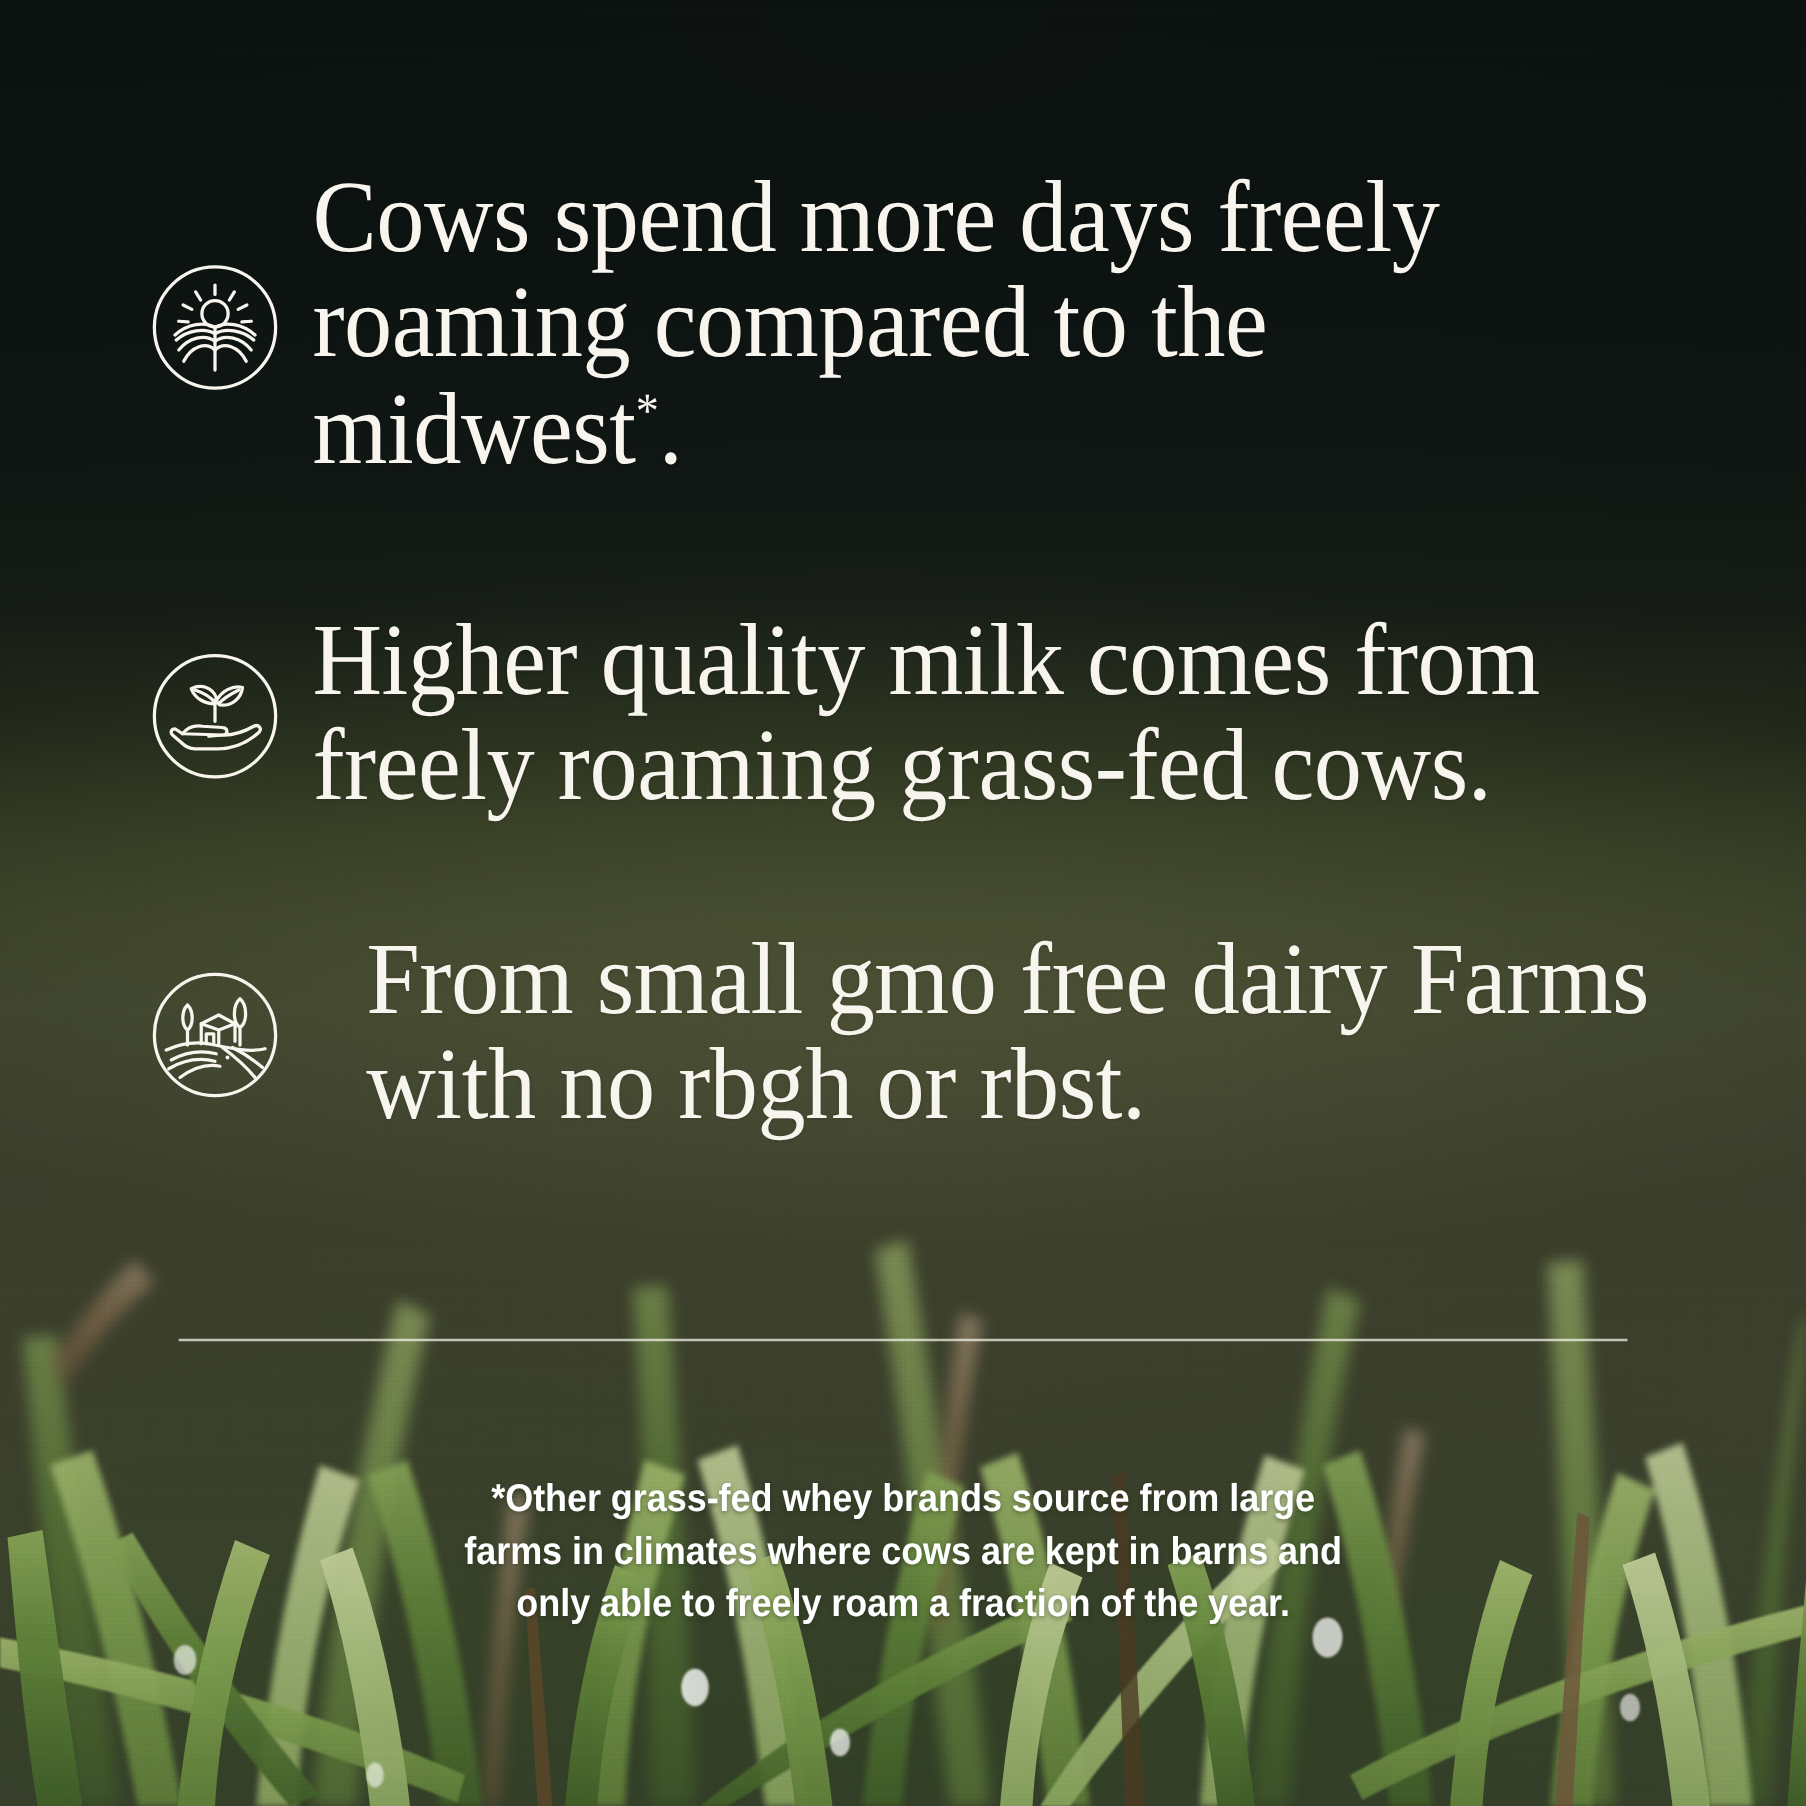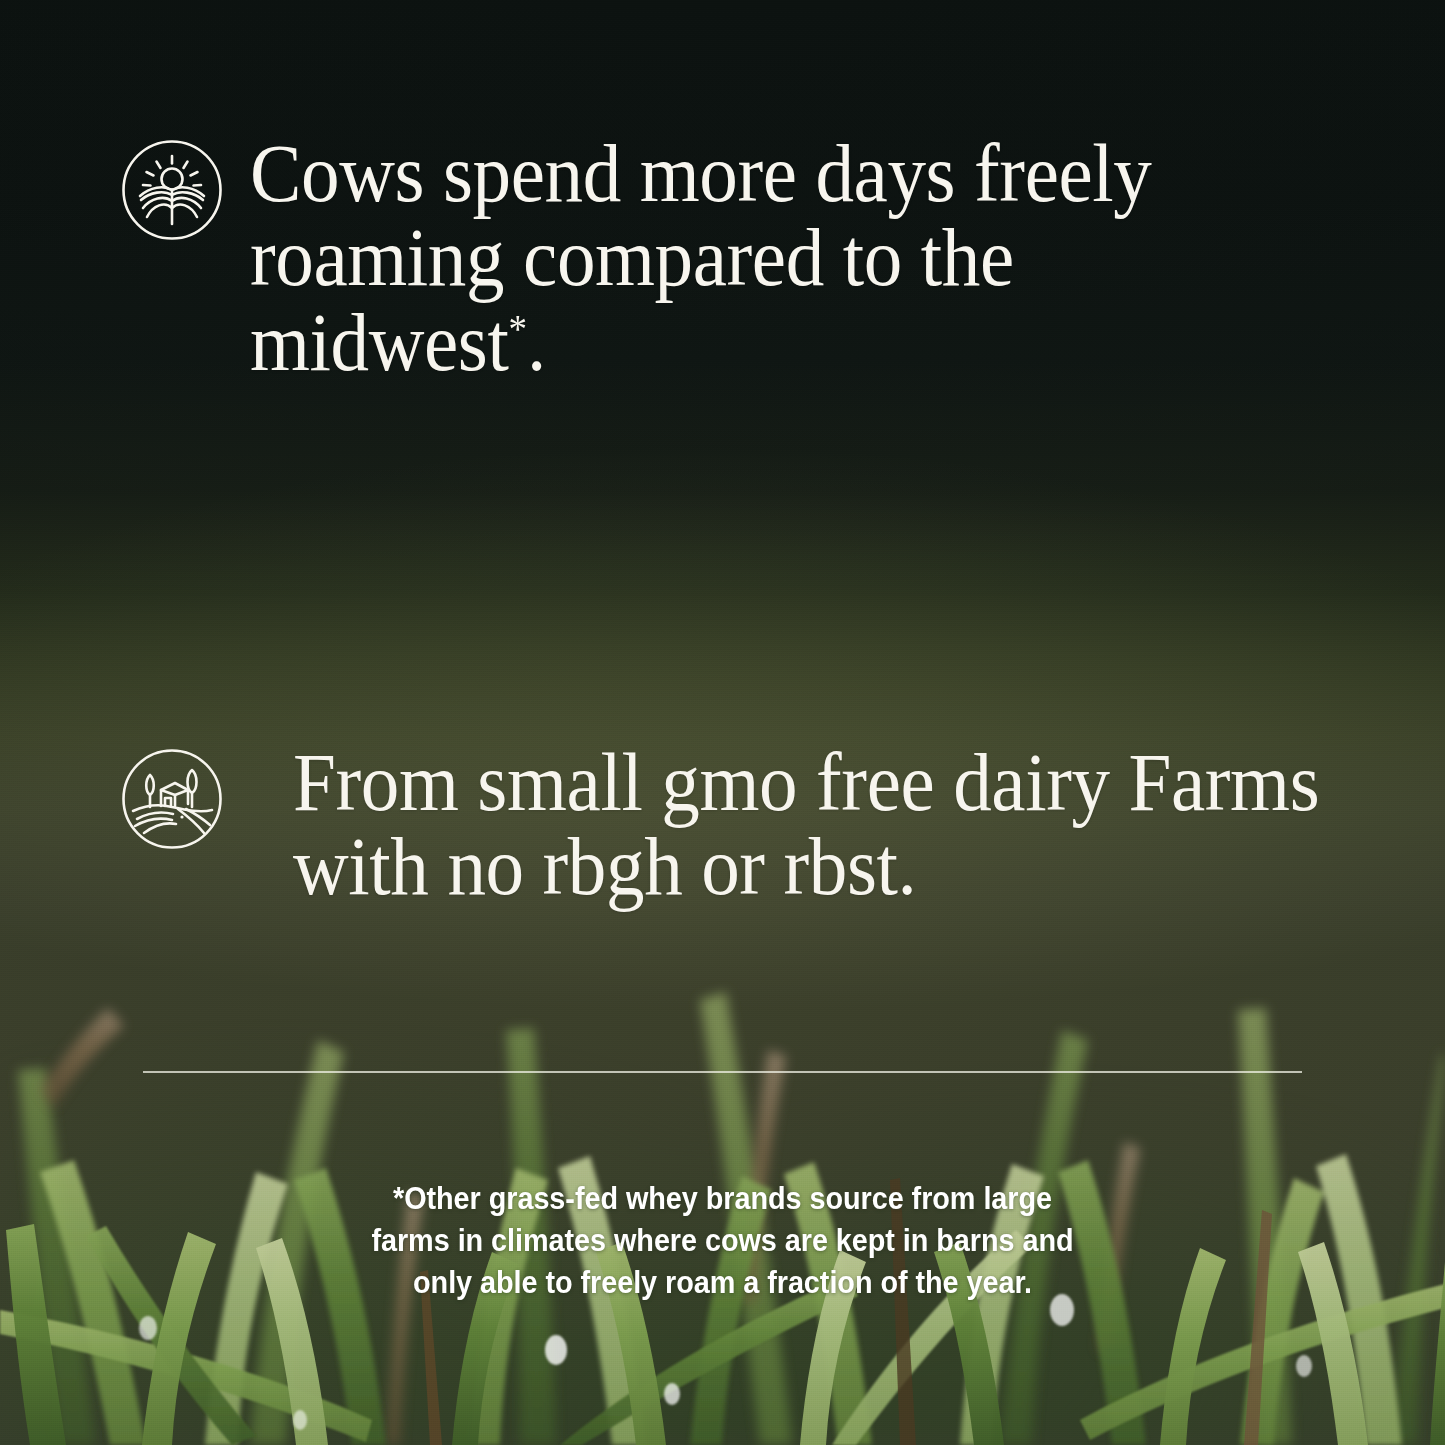--- a/index.html
+++ b/index.html
@@ -83,21 +83,21 @@
       repeating-linear-gradient(0deg, rgba(255,255,255,.10) 0 1px, rgba(0,0,0,.10) 1px 2px),
       repeating-linear-gradient(90deg, rgba(255,255,255,.07) 0 1px, rgba(0,0,0,.07) 1px 2px);
   }
 
   
   .content { position: absolute; inset: 0; }
 
   .bullet {
     position: absolute;
     display: flex;
-    align-items: flex-start;
+    align-items: center;
     left: 120px;
     right: 60px;
   }
   .bullet-1 { top: 132px; }
   .bullet-2 { top: 486px; }
   .bullet-3 { top: 741px; gap: 43px; }
 
   .badge {
     flex: 0 0 auto;
     width: 104px;
@@ -289,20 +289,39 @@
           <path d="M20 58 C 30 49 44 47 52 52 C 60 47 74 49 84 58"></path>
           <path d="M21 62 C 30 54 44 52 52 57 C 60 52 74 54 83 62"></path>
           <path d="M23 70 C 31 60 44 57 52 63 C 60 57 73 60 81 70"></path>
           <path d="M27 79 C 33 67 45 63 52 70 C 59 63 71 67 77 79"></path>
           <path d="M52 52 L 52 86"></path>
         </svg>
       </div>
       <div class="bullet-text"><span>Cows spend more days freely roaming compared to the midwest</span><span class="sup">*</span><span>.</span></div>
     </div>
 
+    <div class="bullet bullet-2">
+      <div class="badge">
+        <svg viewBox="0 0 104 104" fill="none" stroke="#f7f5ee" stroke-width="2.6" stroke-linecap="round" stroke-linejoin="round">
+          <circle cx="52" cy="52" r="48.5"></circle>
+
+          <path d="M52 56 L 52 40"></path>
+
+          <path d="M52 42 C 44 42 36 38 33 30 C 41 26 50 29 53 37 Z"></path>
+          <path d="M36 31 C 42 33 48 36 52 41"></path>
+
+          <path d="M53 40 C 57 32 66 27 74 29 C 73 38 65 44 56 43 Z"></path>
+          <path d="M71 31 C 65 34 59 37 55 42"></path>
+
+          <path d="M26 66 C 30 61 36 59 42 60 L 58 61 C 62 61 63 66 59 67 L 47 68"></path>
+          <path d="M59 67 C 68 67 76 64 83 60 C 87 58 90 62 87 65 C 78 73 66 78 54 78 L 36 78 C 32 78 28 76 25 73 L 18 67 C 16 65 17 62 20 62 L 26 66 Z"></path>
+        </svg>
+      </div>
+      <div class="bullet-text"><span>Higher quality milk comes from freely roaming grass-fed cows.</span></div>
+    </div>
 
     <div class="bullet bullet-3">
       <div class="badge">
         <svg viewBox="0 0 104 104" fill="none" stroke="#f7f5ee" stroke-width="2.6" stroke-linecap="round" stroke-linejoin="round">
           <circle cx="52" cy="52" r="48.5"></circle>
 
           <path d="M30 48 C 25 44 25 33 30 28 C 35 33 35 44 30 48 Z"></path>
           <path d="M30 48 L 30 60"></path>
 
           <path d="M72 46 C 66 42 66 28 72 23 C 78 28 78 42 72 46 Z"></path>

